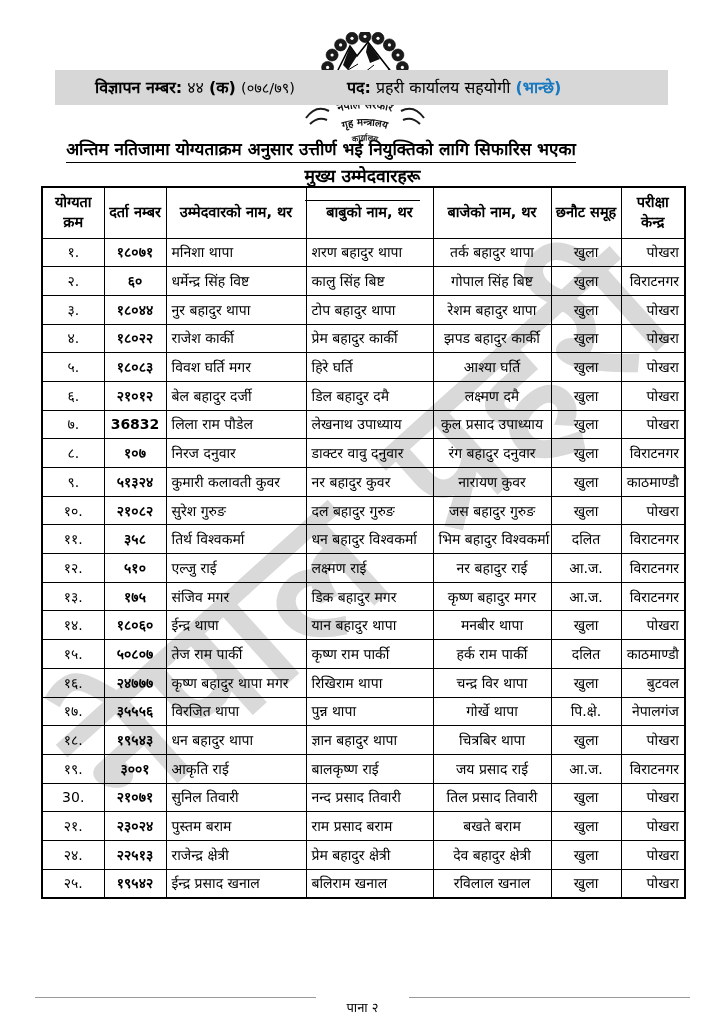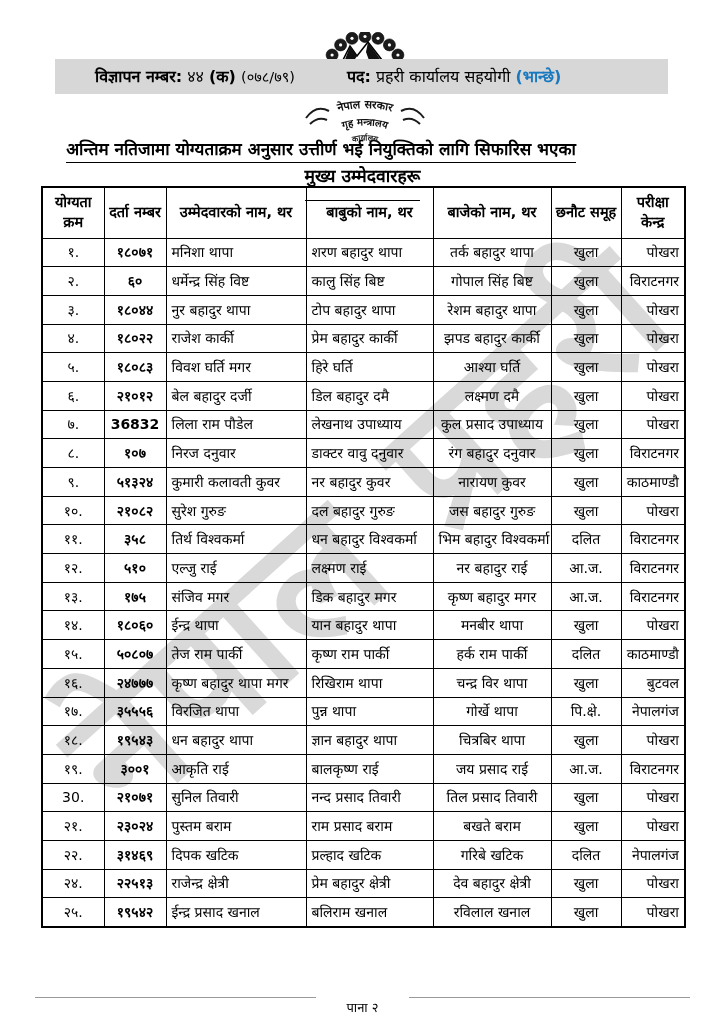--- a/index.html
+++ b/index.html
@@ -16,21 +16,21 @@
     position:absolute;top:525px;left:362px;z-index:0;
     transform:translate(-50%,-50%) rotate(-42deg);
     font-size:168px;font-weight:bold;white-space:nowrap;
     color:var(--watermark-gray,#d9d9d9);
     letter-spacing:6px;user-select:none;
   }
 
   
   .emblem{position:absolute;left:299px;top:32px;width:132px;height:136px;z-index:2;}
   .band{
-    position:absolute;left:55px;top:59px;width:613px;height:35px;z-index:3;
+    position:absolute;left:55px;top:70px;width:613px;height:35px;z-index:3;
     background:var(--band-gray,#d7d7d7);
     display:flex;align-items:center;
     font-size:16px;line-height:35px;white-space:nowrap;
     padding-left:40px;box-sizing:border-box;gap:52px;
   }
   .band b{font-weight:bold;}
   .band .grp{font-weight:bold;}
   .band .yr{font-size:14.5px;}
   .blue{color:var(--accent-blue,#1879c0);font-weight:bold;}
 
@@ -360,29 +360,20 @@
         <tr>
           <td class="c0">२१.</td>
           <td class="c1">२३०२४</td>
           <td class="c2">पुस्तम बराम</td>
           <td class="c3">राम प्रसाद बराम</td>
           <td class="c4">बखते बराम</td>
           <td class="c5">खुला</td>
           <td class="c6">पोखरा</td>
         </tr>
         <tr>
-          <td class="c0">२२.</td>
-          <td class="c1">३१४६९</td>
-          <td class="c2">दिपक खटिक</td>
-          <td class="c3">प्रल्हाद खटिक</td>
-          <td class="c4">गरिबे खटिक</td>
-          <td class="c5">दलित</td>
-          <td class="c6">नेपालगंज</td>
-        </tr>
-        <tr>
           <td class="c0">२४.</td>
           <td class="c1">२२५१३</td>
           <td class="c2">राजेन्द्र क्षेत्री</td>
           <td class="c3">प्रेम बहादुर क्षेत्री</td>
           <td class="c4">देव बहादुर क्षेत्री</td>
           <td class="c5">खुला</td>
           <td class="c6">पोखरा</td>
         </tr>
         <tr>
           <td class="c0">२५.</td>

